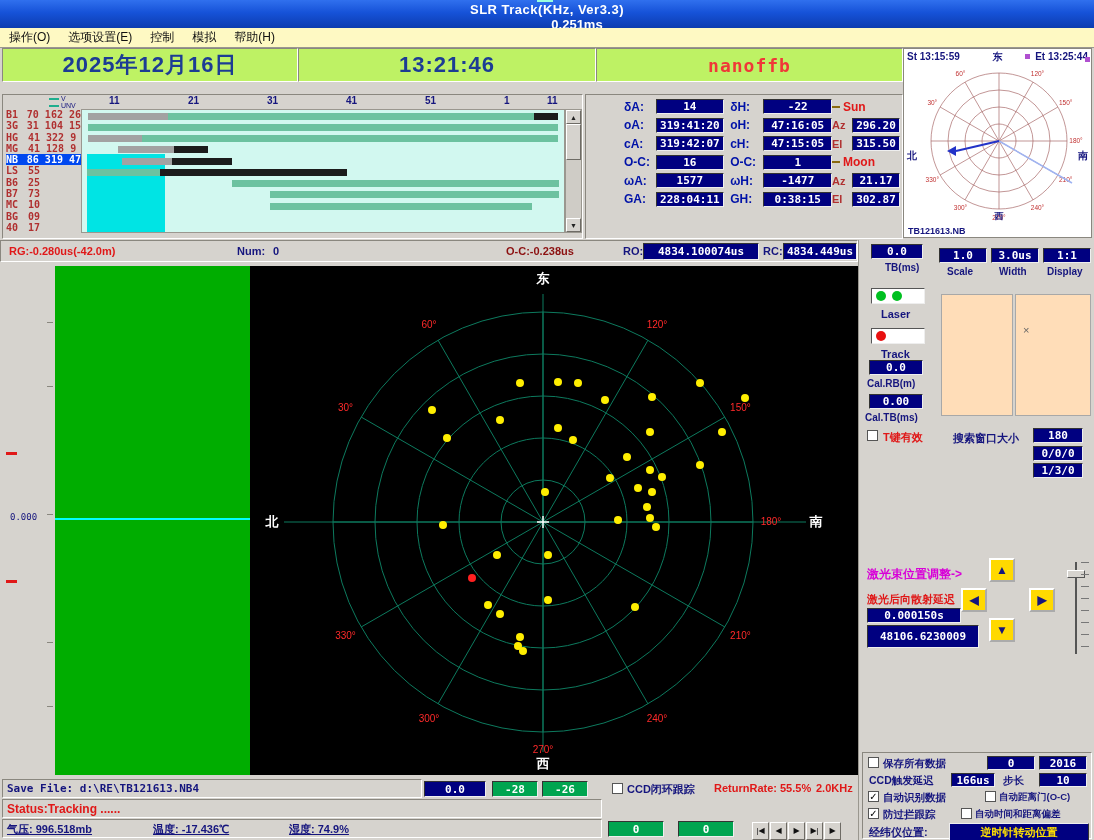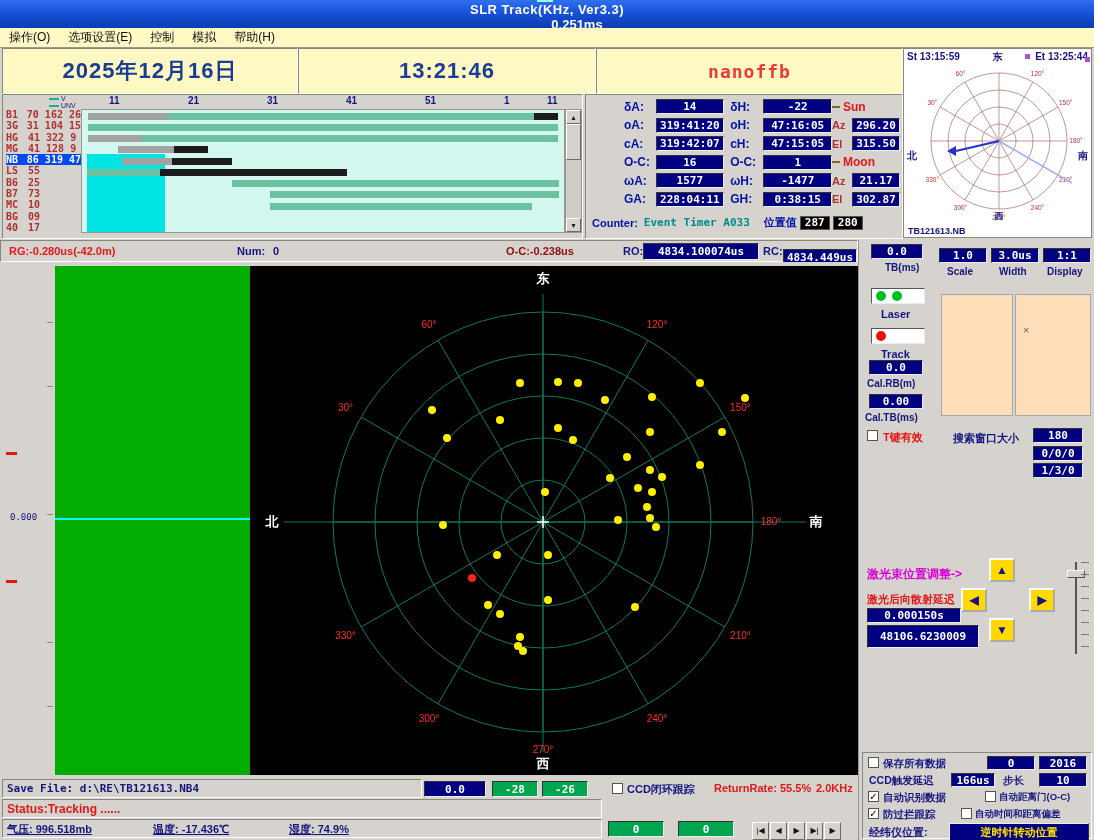--- a/index.html
+++ b/index.html
@@ -20,21 +20,21 @@
     background:linear-gradient(#5b8ff5,#1c50c8);color:#fff;display:flex;align-items:center;
     justify-content:center;font-size:12px;font-weight:bold;}
   .tb-close{background:linear-gradient(#f4896a,#d63a16);}
   .glyph-min{width:9px;height:3px;background:#fff;margin-top:9px;}
   .glyph-max{width:9px;height:8px;border:2px solid #fff;}
   
   .menubar{position:absolute;left:0;top:28px;width:1094px;height:20px;background:#fef9c3;
     border-bottom:1px solid #9a978f;display:flex;align-items:center;font-size:12px;color:#111;}
   .menu-item{padding:2px 9px;}
   
-  .hcell{position:absolute;top:48px;height:46px;background:#fef9c3;
+  .hcell{position:absolute;top:48px;height:34px;background:#bef264;
     border:1px solid;border-color:#8a877f #fff #fff #8a877f;display:flex;align-items:center;justify-content:center;}
   .date-txt,.time-txt{color:#1c3c94;font-size:22px;font-weight:bold;letter-spacing:1px;}
   .target-txt{color:#f03838;font-weight:bold;font-size:18px;font-family:"DejaVu Sans Mono",monospace;letter-spacing:1px;}
   
   .tele{position:absolute;left:2px;top:94px;width:581px;height:145px;background:#d6d3ce;
     border:1px solid;border-color:#8a877f #fff #fff #8a877f;}
   .legend{position:absolute;left:46px;top:0;font-size:7px;color:#15157e;line-height:7px;}
   .lg-dash{display:inline-block;width:10px;height:2px;background:#1fae8e;margin-right:2px;vertical-align:middle;}
   .tele-axis{position:absolute;left:78px;top:0;width:484px;height:13px;}
   .ax{position:absolute;top:0;color:#15157e;font-weight:bold;font-size:10px;}
@@ -89,21 +89,21 @@
   
   .rangebar{position:absolute;left:0;top:240px;width:858px;height:22px;background:#d6d3ce;
     border:1px solid;border-color:#8a877f #fff #fff #8a877f;}
   .rg-txt{position:absolute;left:8px;top:4px;color:#e01818;font-weight:bold;font-size:11px;}
   .num-lab{position:absolute;left:236px;top:4px;color:#15157e;font-weight:bold;font-size:11px;}
   .num-val{position:absolute;left:272px;top:4px;color:#15157e;font-weight:bold;font-size:11px;}
   .oc-txt{position:absolute;left:505px;top:4px;color:#8c1010;font-weight:bold;font-size:11px;}
   .ro-lab{position:absolute;left:622px;top:4px;color:#15157e;font-weight:bold;font-size:11px;}
   .ro-val{position:absolute;left:642px;top:2px;width:116px;height:17px;}
   .rc-lab{position:absolute;left:762px;top:4px;color:#15157e;font-weight:bold;font-size:11px;}
-  .rc-val{position:absolute;left:782px;top:8px;width:74px;height:17px;}
+  .rc-val{position:absolute;left:782px;top:2px;width:74px;height:17px;}
   
   .mainarea{position:absolute;left:0;top:262px;width:858px;height:517px;background:#d6d3ce;}
   .ruler{position:absolute;left:0;top:0;width:55px;height:517px;}
   .ruler-zero{position:absolute;left:10px;top:250px;color:#15157e;font-size:9px;font-family:"DejaVu Sans Mono",monospace;}
   .rdash{position:absolute;left:6px;width:11px;height:3px;background:#e01818;}
   .rtick{position:absolute;right:2px;width:6px;height:1px;background:#8a877f;}
   .greenp{position:absolute;left:55px;top:4px;width:195px;height:509px;background:#00ad00;}
   .sweep{position:absolute;left:0;top:252px;width:100%;height:2px;background:#00ffff;}
   .plot-svg{position:absolute;left:250px;top:4px;background:#000;}
   
@@ -324,27 +324,20 @@
         <span class="sm-title">Moon</span>
       </div>
     <div class="smslot">
         <span class="sm-l">Az</span>
         <span class="navyv sm-v">21.17</span>
       </div>
     <div class="smslot">
         <span class="sm-l">El</span>
         <span class="navyv sm-v">302.87</span>
       </div>
-  </div>
-  <div class="counterrow">
-    <span class="c-lab">Counter:</span>
-    <span class="c-val">Event Timer A033</span>
-    <span class="pos-lab">位置值</span>
-    <span class="blackv">287</span>
-    <span class="blackv">280</span>
   </div>
 </div>
 
 <div class="sky">
   <div class="sky-head">
     <span>St 13:15:59</span>
     <span>东</span>
     <span>Et 13:25:44</span>
   </div>
   <div class="pdot" style="left:121px;top:5px;"></div>

